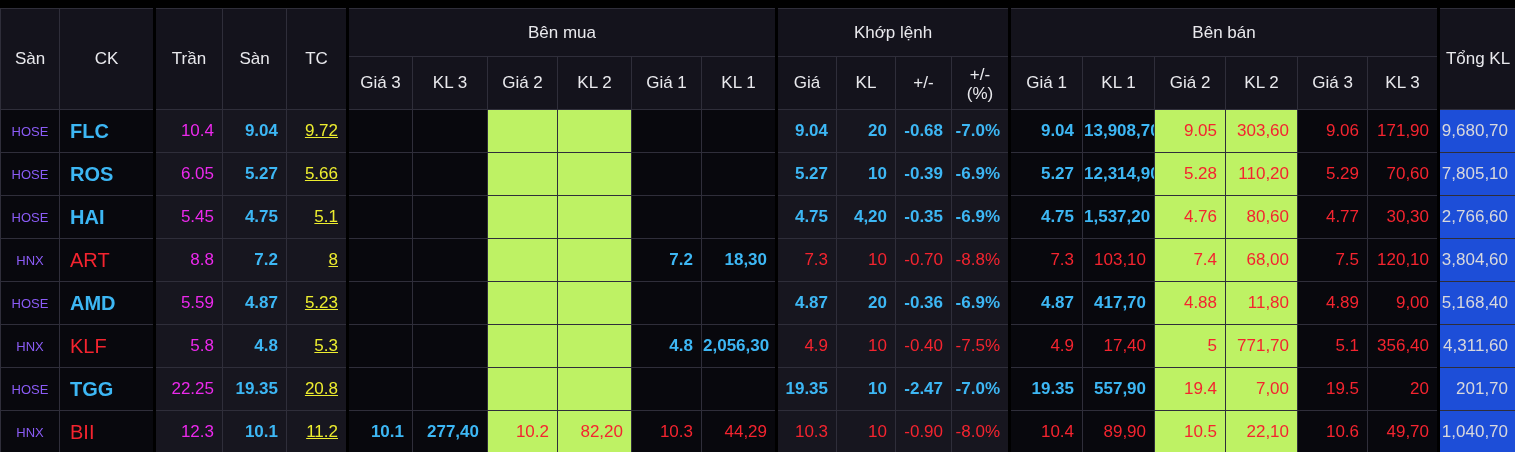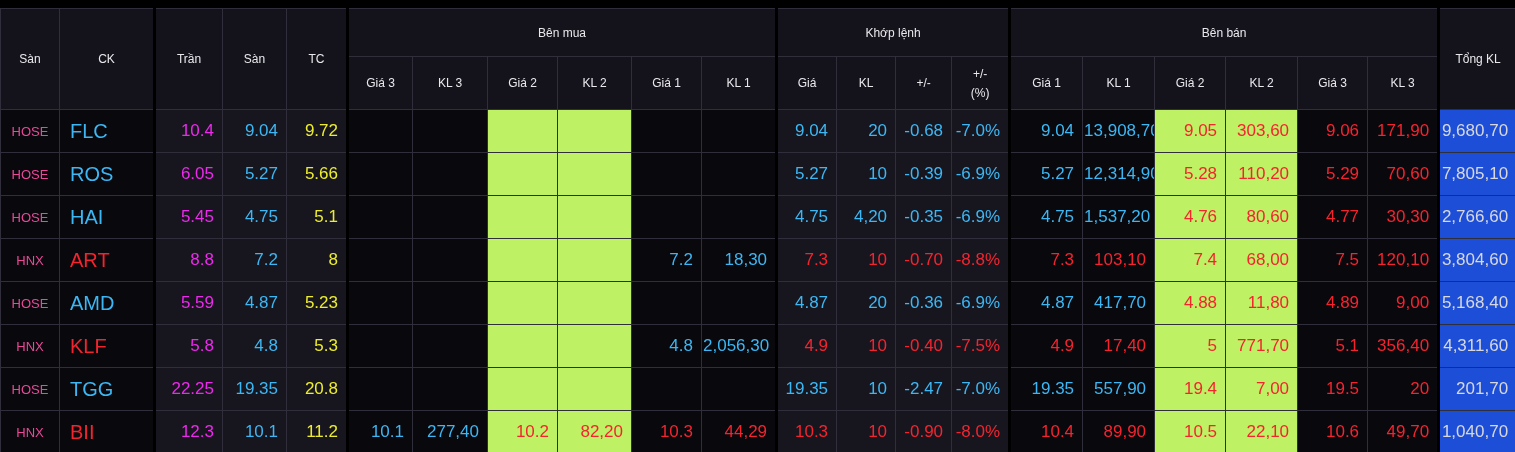--- a/index.html
+++ b/index.html
@@ -1,36 +1,36 @@
 <!DOCTYPE html>
 <html style="--cyan: #3db7f4; --red: #f4242f; --magenta: #ec29ec; --yellow: #eded2f; --white: #d8d8dc;"><head>
 <meta charset="utf-8">
 <style>
   html,body{margin:0;padding:0;background:#000;}
   .board{width:1515px;height:452px;background:#000;font-family:"Liberation Sans","DejaVu Sans",sans-serif;overflow:hidden;}
   .top-strip{height:8px;background:#000;}
   table{border-collapse:collapse;table-layout:fixed;width:1515px;}
   th,td{border:1px solid #2f2e3a;overflow:hidden;white-space:nowrap;box-sizing:border-box;}
-  th{font-weight:normal;color:#e9e9ed;font-size:12px;text-align:center;background:#14131c;}
+  th{font-weight:normal;color:#e9e9ed;font-size:17px;text-align:center;background:#14131c;}
   tr.h1 th{height:48px;}
   tr.h2 th{height:53px;}
   td{height:43px;font-size:17px;color:#d8d8dc;}
   .gsep{border-left:3px solid #000;}
   .bA{background:#08080d;}
   .bA2{background:#bef264;}
   .bB{background:#17161f;}
   .bT{background:#1d4ed8;}
-  .ex{font-size:13px;color:#ec4899;text-align:center;}
+  .ex{font-size:13px;color:#8b5cf6;text-align:center;}
   .tk{font-size:20px;text-align:left;padding-left:10px;}
   .num{text-align:right;padding-right:8px;}
   .pct-hdr{line-height:19px;padding-top:2px;}
-  .c-cyan{color:var(--cyan);}
+  .c-cyan{color:var(--cyan);font-weight:bold;}
   .c-red{color:var(--red);}
   .c-magenta{color:var(--magenta);}
-  .c-yellow{color:var(--yellow);}
+  .c-yellow{color:var(--yellow);text-decoration:underline;}
   .c-white{color:var(--white);}
   .c-none{}
 </style>
 </head>
 <body>
 
 <div class="board">
   <div class="top-strip"></div>
   <table>
     <colgroup>

